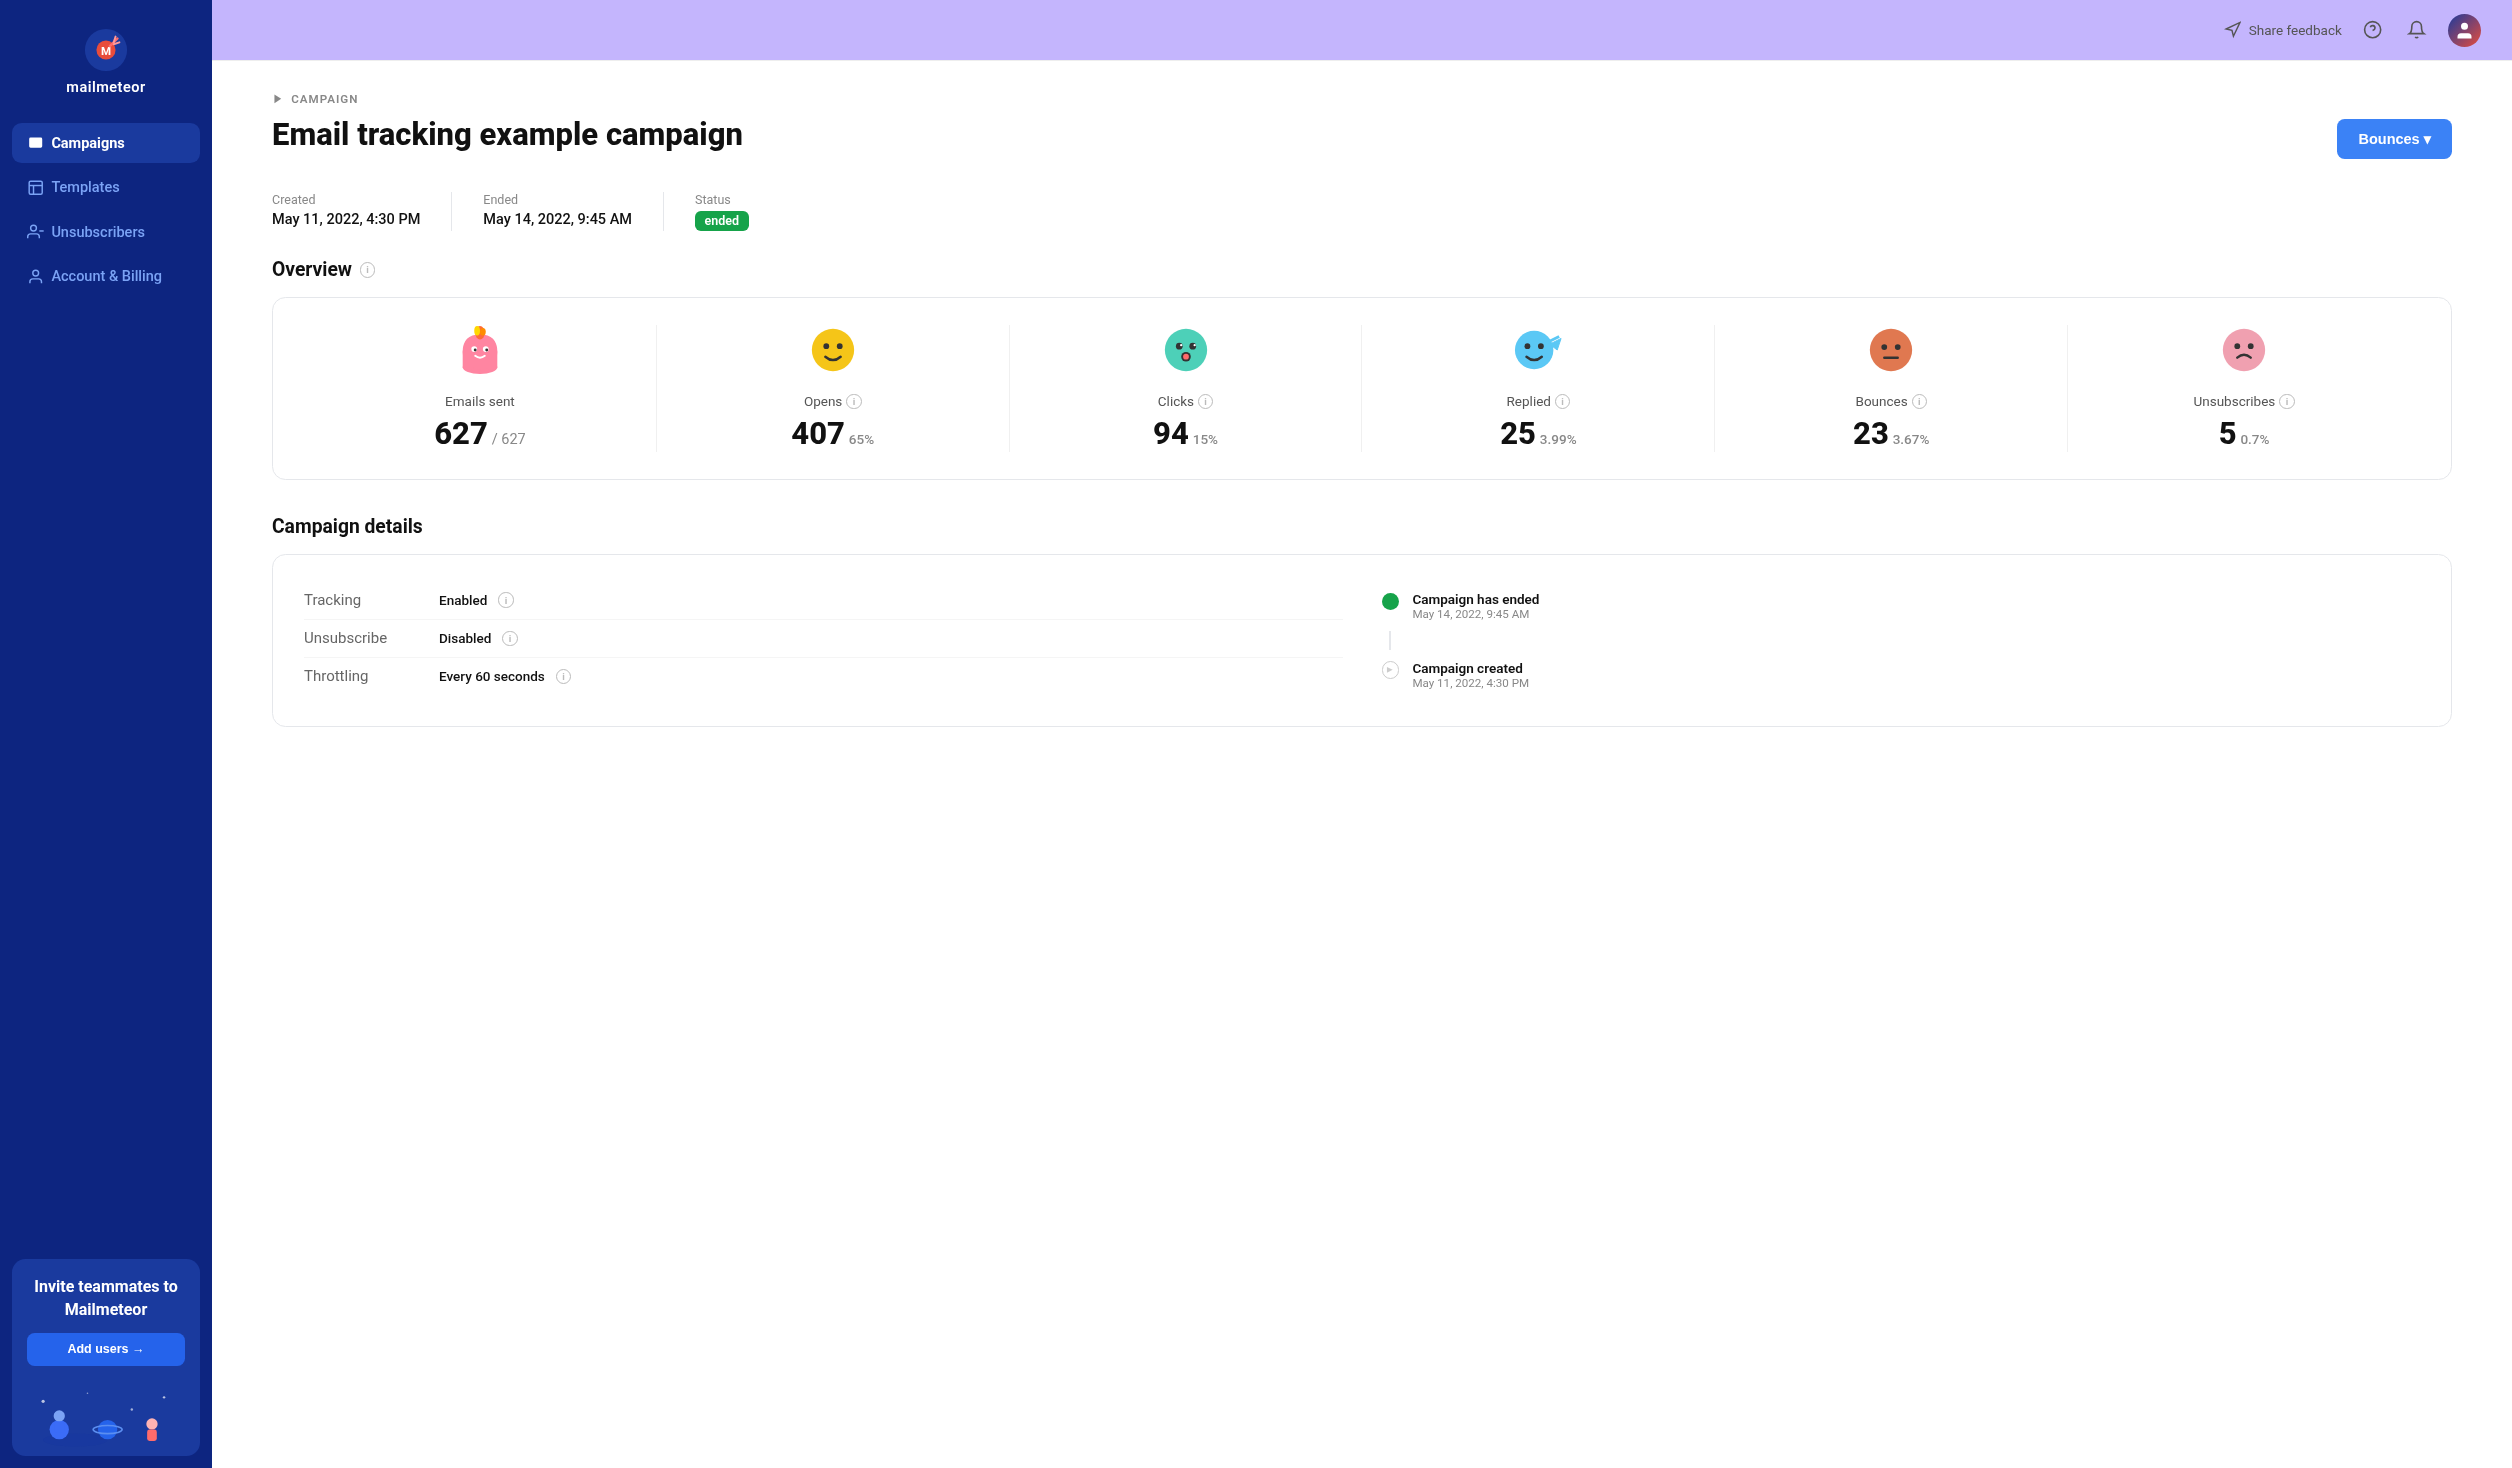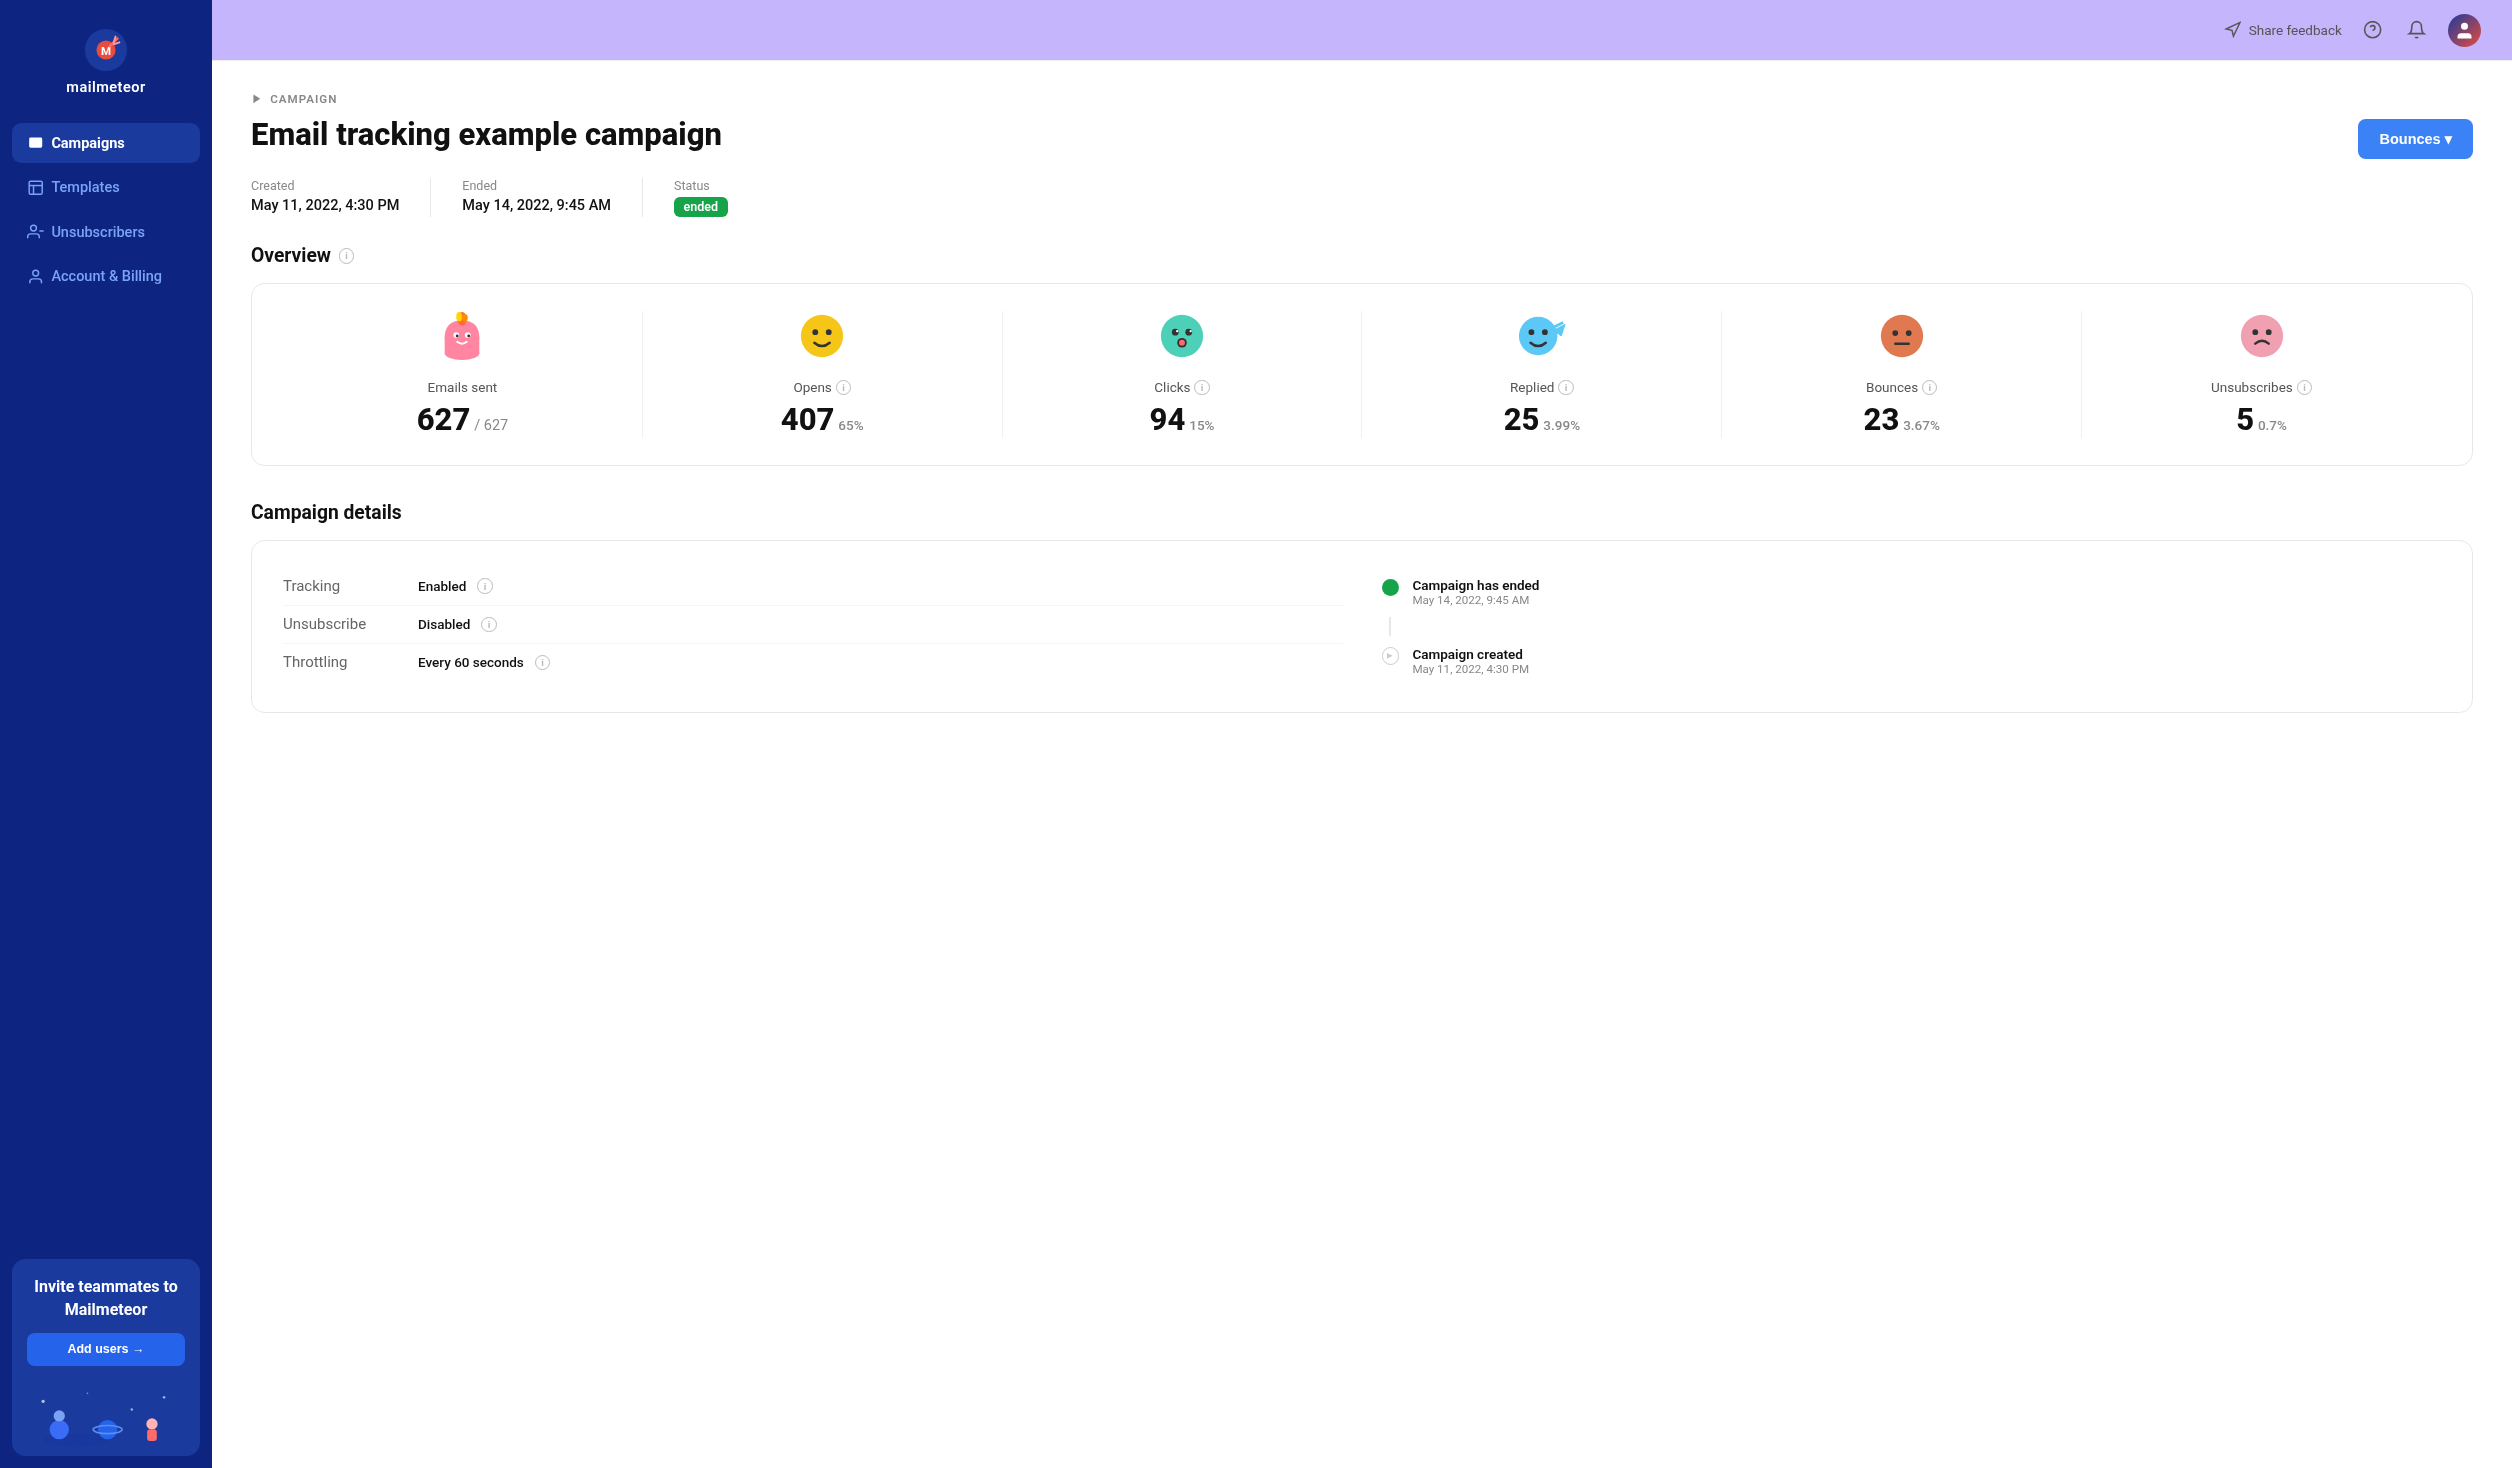--- a/index.html
+++ b/index.html
@@ -133,38 +133,38 @@
       background: linear-gradient(135deg, #1a3a9e, #e74c3c);
       display: flex;
       align-items: center;
       justify-content: center;
       cursor: pointer;
       overflow: hidden;
     }
     .content {
       flex: 1;
       overflow-y: auto;
-      padding: 31px 39px;
+      padding: 31px 60px;
     }
     .breadcrumb {
       display: flex;
       align-items: center;
       gap: 7.7px;
       color: #888;
       font-size: 11.6px;
       font-weight: 600;
       letter-spacing: 1px;
       text-transform: uppercase;
       margin-bottom: 9.6px;
     }
     .page-header {
       display: flex;
       align-items: flex-start;
       justify-content: space-between;
-      margin-bottom: 19px;
+      margin-bottom: 33px;
     }
     .page-title {
       font-size: 31px;
       font-weight: 800;
       color: #111;
       line-height: 1.2;
     }
     .actions-btn {
       background: #3b82f6;
       color: #fff;

